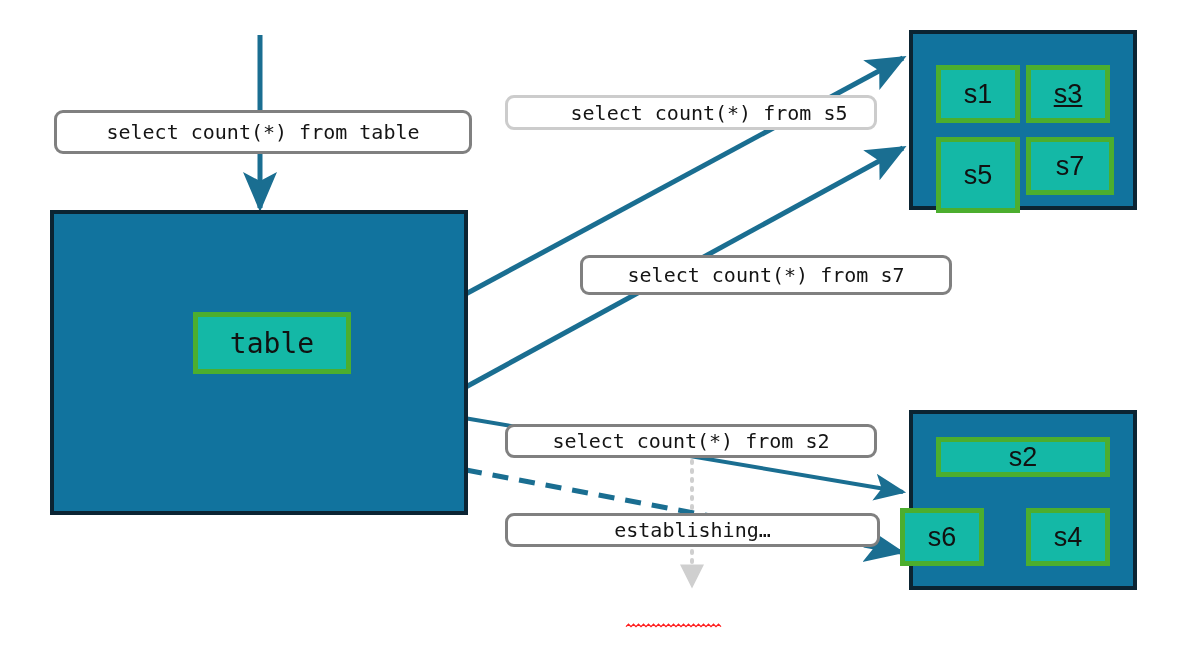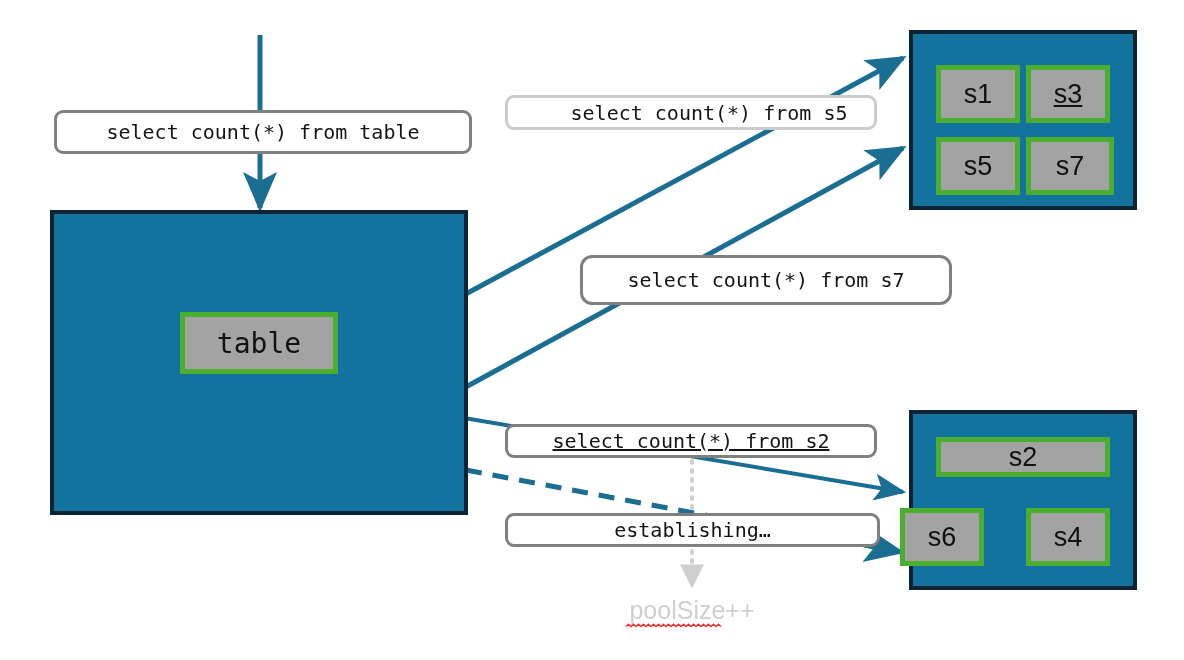--- a/index.html
+++ b/index.html
@@ -30,21 +30,21 @@
   .group-box {
     position: absolute;
     background: #11739E;
     border: 4px solid #0B2433;
     box-sizing: border-box;
   }
 
   
   .node {
     position: absolute;
-    background: #a3a3a3;
+    background: #14b8a6;
     border: 5px solid #4CAE2E;
     box-sizing: border-box;
     display: flex;
     align-items: center;
     justify-content: center;
     color: #111111;
   }
   .node-mono {
     font-family: "DejaVu Sans Mono", "Liberation Mono", monospace;
     font-size: 28px;
@@ -117,46 +117,45 @@
     <line x1="464" y1="388" x2="903" y2="148" stroke="#1A6E91" stroke-width="5" marker-end="url(#ah)"></line>
 
     <line x1="464" y1="418" x2="903" y2="492" stroke="#1A6E91" stroke-width="4" marker-end="url(#ah)"></line>
 
     <line x1="466" y1="470" x2="901" y2="552" stroke="#1A6E91" stroke-width="5" stroke-dasharray="16 11" marker-end="url(#ah-sm)"></line>
 
     <line x1="692" y1="452" x2="692" y2="586" stroke="#CFCFCF" stroke-width="4" stroke-dasharray="2 7" stroke-linecap="round" marker-end="url(#ah-grey)"></line>
   </svg>
 
   <div class="group-box" style="left:50px; top:210px; width:418px; height:305px;"></div>
-  <div class="node node-mono" style="left:180px; top:312px; width:158px; height:62px;">table</div>
+  <div class="node node-mono" style="left:193px; top:312px; width:158px; height:62px;">table</div>
 
   <div class="group-box" style="left:909px; top:30px; width:228px; height:180px;"></div>
   <div class="node node-sans" style="left:936px; top:65px; width:84px; height:58px;">s1</div>
   <div class="node node-sans" style="left:1026px; top:65px; width:84px; height:58px;text-decoration:underline;">s3</div>
-  <div class="node node-sans" style="left:936px; top:137px; width:84px; height:58px;">s5</div>
+  <div class="node node-sans" style="left:936px; top:137px; width:84px; height:76px;">s5</div>
   <div class="node node-sans" style="left:1026px; top:137px; width:88px; height:58px;">s7</div>
 
   <div class="group-box" style="left:909px; top:410px; width:228px; height:180px;"></div>
   <div class="node node-sans" style="left:936px; top:437px; width:174px; height:40px;">s2</div>
   <div class="node node-sans" style="left:900px; top:508px; width:84px; height:58px;">s6</div>
   <div class="node node-sans" style="left:1026px; top:508px; width:84px; height:58px;">s4</div>
 
   <div class="label-pill" style="left:54px; top:110px; width:418px; height:44px;">select count(*) from table</div>
 
   <div class="label-pill light" style="left:505px; top:95px; width:372px; height:35px;padding-left:36px;">select count(*) from s5</div>
 
 
-  <div class="label-pill" style="left:580px; top:255px; width:372px; height:50px;border-radius:12px;">select count(*) from s7</div>
+  <div class="label-pill" style="left:580px; top:255px; width:372px; height:40px;">select count(*) from s7</div>
 
-  <div class="label-pill" style="left:505px; top:424px; width:372px; height:34px;text-decoration:underline;">select count(*) from s2</div>
+  <div class="label-pill" style="left:505px; top:424px; width:372px; height:34px;">select count(*) from s2</div>
 
   <div class="label-pill" style="left:505px; top:513px; width:375px; height:34px;">establishing…</div>
 
   <div class="annotation" style="left:602px; top:592px; width:180px; height:36px;">
-    <span>poolSize++</span>
     <svg class="squiggle" viewBox="0 0 140 5" preserveAspectRatio="none">
       <path d="M22,3.6 L24.5,1.2 L27,3.6 L29.5,1.2 L32,3.6 L34.5,1.2 L37,3.6 L39.5,1.2
                L42,3.6 L44.5,1.2 L47,3.6 L49.5,1.2 L52,3.6 L54.5,1.2 L57,3.6 L59.5,1.2
                L62,3.6 L64.5,1.2 L67,3.6 L69.5,1.2 L72,3.6 L74.5,1.2 L77,3.6 L79.5,1.2
                L82,3.6 L84.5,1.2 L87,3.6 L89.5,1.2 L92,3.6 L94.5,1.2 L97,3.6 L99.5,1.2
                L102,3.6 L104.5,1.2 L107,3.6 L109.5,1.2 L112,3.6 L114.5,1.2 L117,3.6" fill="none" stroke="#FF2020" stroke-width="1.3"></path>
     </svg>
   </div>
 
 </div>

